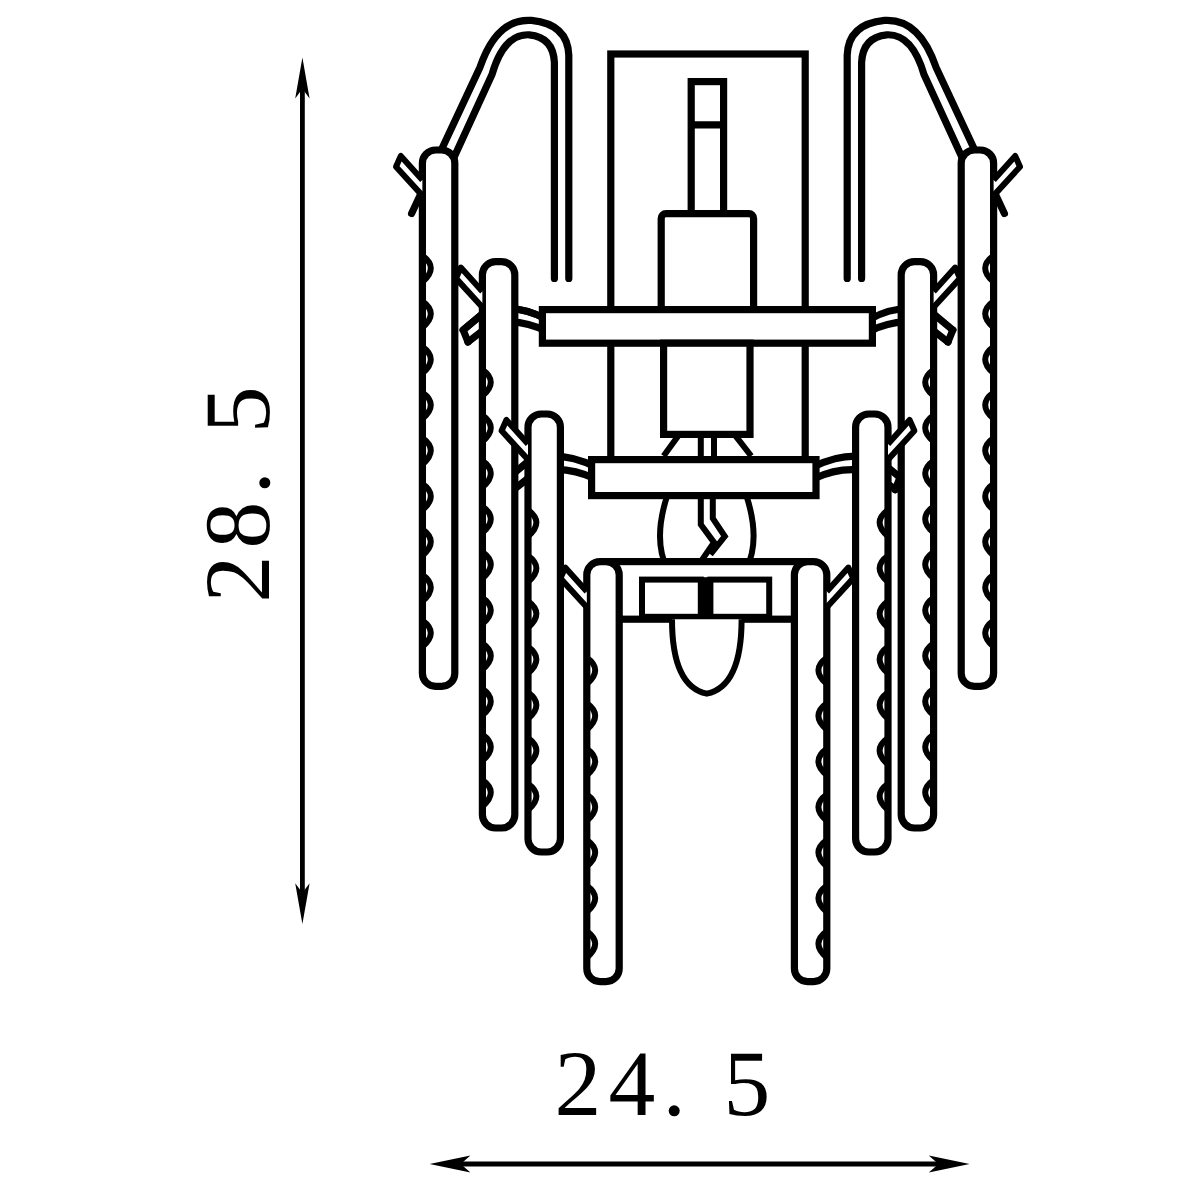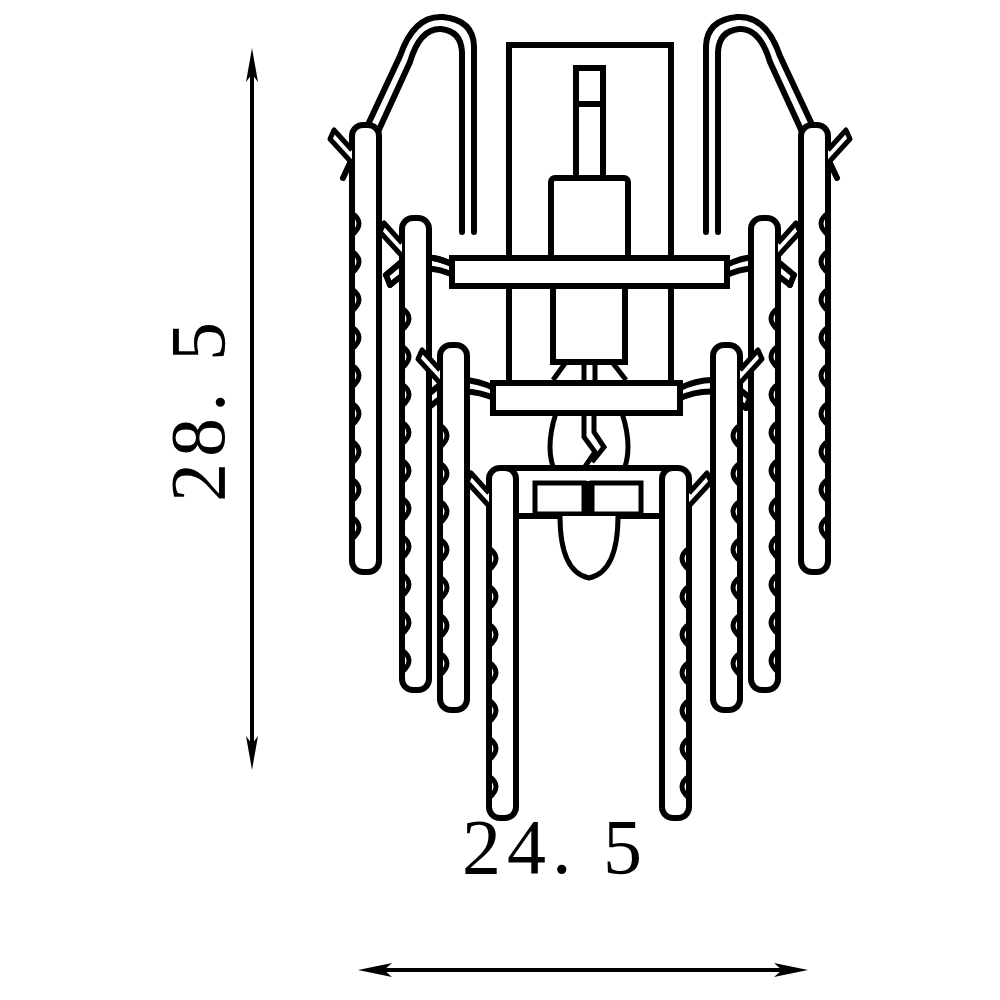--- a/index.html
+++ b/index.html
@@ -42,21 +42,21 @@
     transform: rotate(-90deg);
     left: 38px;
     top: 370px;
     width: 320px;
     text-align: center;
   }
   #label-width {
     font-size: 78px;
     letter-spacing: 6px;
     left: 462px;
-    top: 808px;
+    top: 864px;
     text-align: right;
   }
 </style>
 </head>
 <body>
 
 <div id="canvas-wrap">
 
   <svg class="drawing" viewBox="0 0 1000 1000">
 

